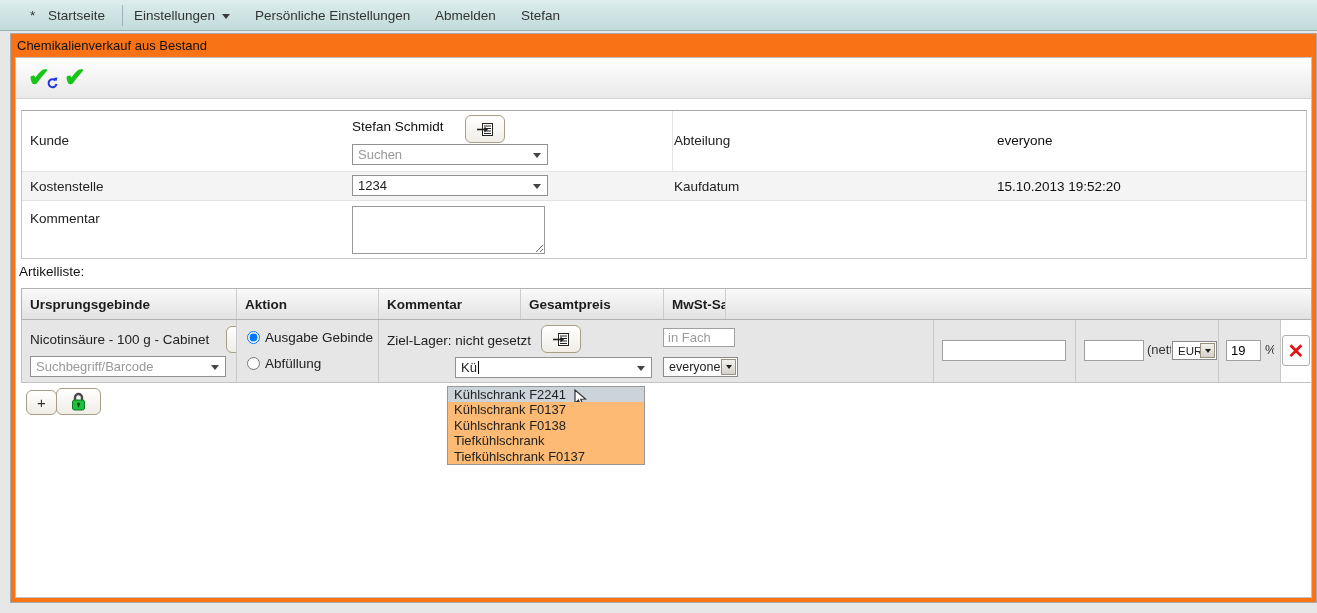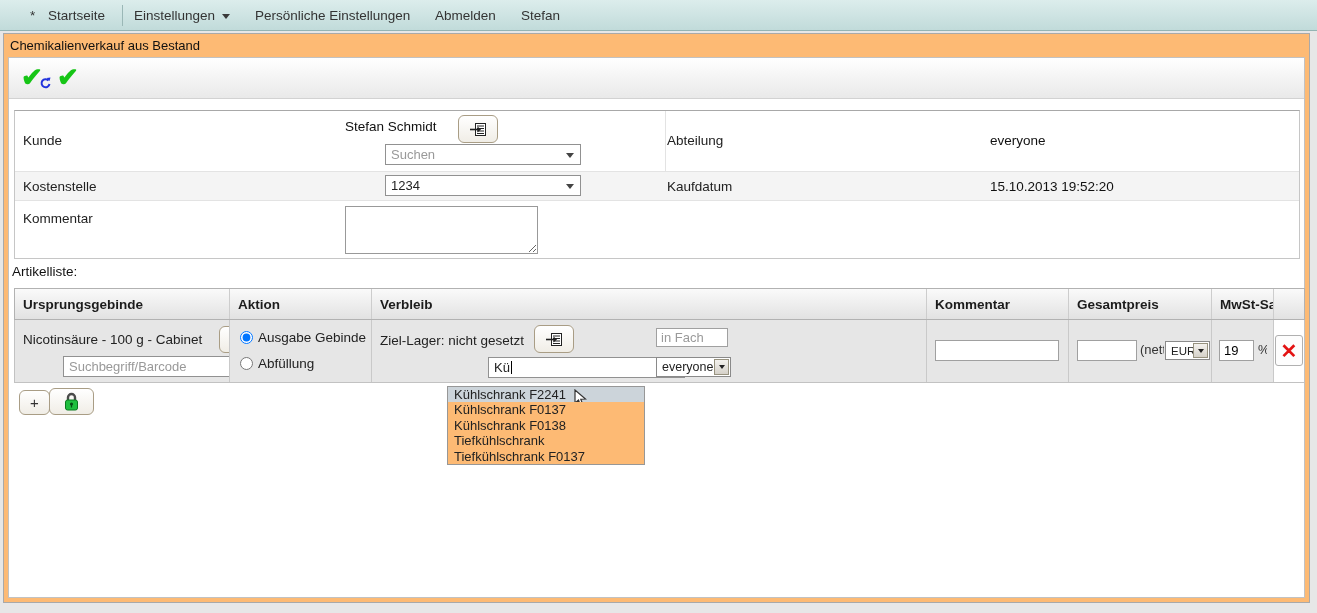--- a/index.html
+++ b/index.html
@@ -11,22 +11,22 @@
   .menubar{ position:absolute; left:0; top:0; width:1317px; height:31px;
             background:linear-gradient(#dcedec,#c1dbda); border-bottom:1px solid #93b4b3; }
   .mi{ position:absolute; top:8px; font-size:13.5px; color:#333; cursor:pointer; white-space:nowrap; }
   .mi-star{ left:30px; } .mi-start{ left:48px; } .mi-bestell{ left:134px; }
   .mi-pers{ left:255px; } .mi-abmeld{ left:435px; } .mi-hilfe{ left:521px; }
   .msep{ position:absolute; left:122px; top:5px; height:21px; width:1px; background:#9ab7b6; }
   .dd-arrow{ display:inline-block; width:0; height:0; border-left:4px solid transparent;
              border-right:4px solid transparent; border-top:5px solid #3a3a3a; margin-left:7px; vertical-align:middle; }
 
   
-  .window{ position:absolute; left:3px; top:33px; width:1307px; height:570px;
-           background:#fdba74; border:1px solid #a9a9a9; }
+  .window{ position:absolute; left:10px; top:33px; width:1307px; height:570px;
+           background:#f97316; border:1px solid #a9a9a9; }
   .window-title{ position:absolute; left:6px; top:4px; font-size:13px; color:#111; }
   .content{ position:absolute; left:4px; top:23px; width:1297px; height:541px;
             background:#fff; border:1px solid #c2c2c2; }
 
   
   .toolbar{ position:absolute; left:0; top:0; width:100%; height:41px;
             background:linear-gradient(#ffffff,#e9e9e9); border-bottom:1px solid #d2d2d2; }
   .tb-btn{ position:absolute; top:5px; width:32px; height:30px; cursor:pointer; }
   .tb-btn .check{ font-size:26px; line-height:28px; color:#16c516; font-weight:bold; }
   .tb1{ left:12px; } .tb2{ left:48px; }
@@ -38,21 +38,21 @@
   .fr{ position:absolute; left:0; right:0; }
   .fr1{ top:0; height:61px; border-bottom:1px solid #e3e3e3; }
   .fr2{ top:61px; height:29px; background:#f4f4f4; border-bottom:1px solid #e3e3e3; }
   .fr3{ top:90px; height:58px; }
   .fdiv{ position:absolute; left:650px; top:0; height:90px; width:1px; background:#e3e3e3; }
   .flabel{ position:absolute; font-size:13.5px; color:#222; }
   .fvalue{ position:absolute; font-size:13.5px; color:#111; }
 
   
   .combo{ position:absolute; height:21px; border:1px solid #919191; background:#fff;
-          font-size:13px; padding:2px 20px 0 5px; white-space:nowrap; overflow:hidden; cursor:pointer;margin-left:40px; }
+          font-size:13px; padding:2px 20px 0 5px; white-space:nowrap; overflow:hidden; cursor:pointer; }
   .combo .arr{ position:absolute; right:6px; top:8px; width:0; height:0;
                border-left:4px solid transparent; border-right:4px solid transparent; border-top:5px solid #444; }
   .combo.ph{ color:#999; }
 
   textarea.cmt{ position:absolute; left:330px; top:5px; width:193px; height:48px;
                 border:1px solid #999; resize:both; font-family:"Liberation Sans",sans-serif; font-size:13px; }
 
   
   .btn{ border:1px solid #a99d85; border-radius:6px; background:linear-gradient(#ffffff,#f0ede6);
         display:flex; align-items:center; justify-content:center; cursor:pointer; }
@@ -189,21 +189,20 @@
           <textarea class="cmt" value="" style=""></textarea>
         </div>
       </div>
 
       <div class="artikel-label">Artikelliste:</div>
 
       <div class="grid">
         <div class="ghead">
           <div class="gh w1">Ursprungsgebinde</div>
           <div class="gh w2">Aktion</div>
-          <div class="gh w3">Verbleib</div>
           <div class="gh w4">Kommentar</div>
           <div class="gh w5">Gesamtpreis</div>
           <div class="gh w6">MwSt-Satz</div>
           <div class="gh w7"></div>
         </div>
 
         <div class="grow">
 
           <div class="gc w1">
             <span class="artikel-text">Nicotinsäure - 100 g - Cabinet</span>

